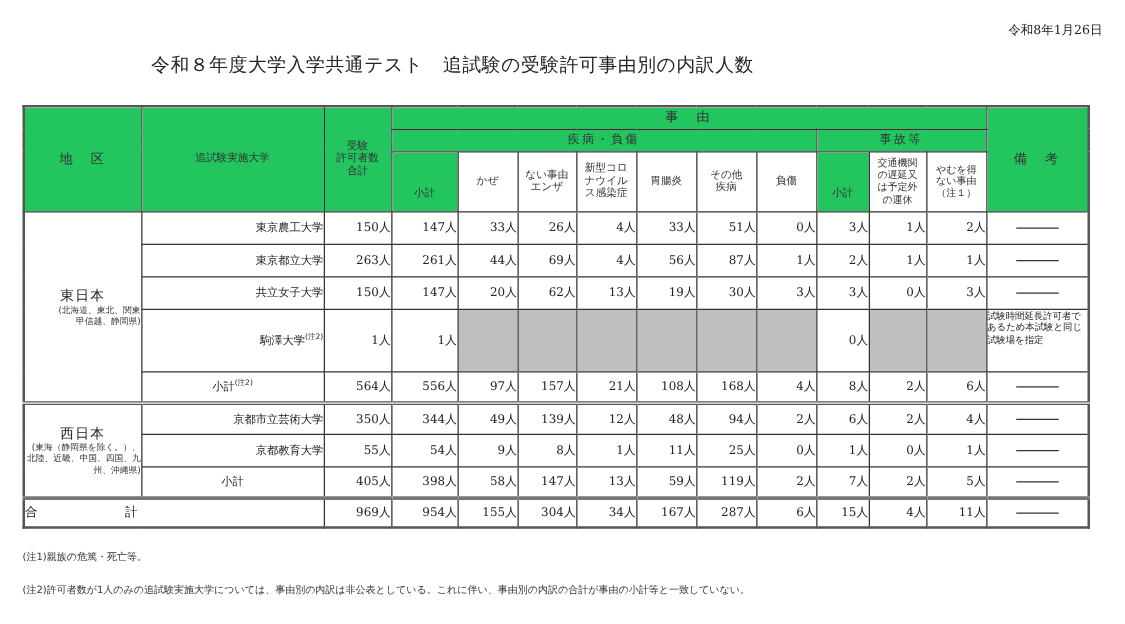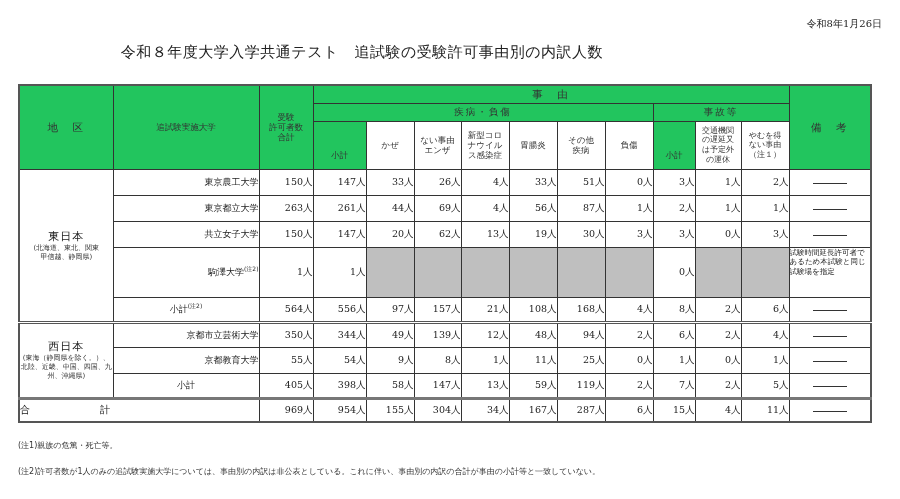--- a/index.html
+++ b/index.html
@@ -14,21 +14,21 @@
   table.main td, table.main th { border:1px solid #333; padding:0; overflow:hidden;
                font-weight:normal; }
   th { background:#22c55e; text-align:center; vertical-align:middle; line-height:1.2;
        font-family:"DejaVu Sans", "Liberation Sans", sans-serif; font-size:8.5px; color:#333; }
   th.big { font-size:10.5px; letter-spacing:2px; }
   th.white { background:#ffffff; }
   td.num { text-align:right; padding-right:4px; vertical-align:middle; }
   td.uni { text-align:right; padding-left:3px; font-family:"DejaVu Sans", "Liberation Sans", sans-serif; font-size:9px; }
   td.region { text-align:center; vertical-align:middle; font-family:"DejaVu Sans", "Liberation Sans", sans-serif; }
   .region-name { font-size:11px; letter-spacing:1px; }
-  .region-sub { font-size:7px; line-height:1.25; color:#333; }
+  .region-sub { font-size:7px; line-height:1.25; color:#333;text-align:right; }
   td.sub-label { text-align:center; font-family:"DejaVu Sans", "Liberation Sans", sans-serif; font-size:9px; }
   td.remark { text-align:center; }
   td.remark-text { text-align:left; font-size:7.5px; line-height:1.3; padding:2px; vertical-align:top;
                    font-family:"DejaVu Sans", "Liberation Sans", sans-serif;margin-left:12px; }
   .dash { display:inline-block; width:34px; border-top:1px solid #333; vertical-align:middle; }
   td.gray { background:#bfbfbf; }
   td.dot-r { border-right:1px dotted #555 !important; }
   th.dot-r { border-right:1px dotted #555 !important; }
   tr.sep-top td { border-top:3px double #555; }
   tr.total-top td { border-top:3px solid #777; }

